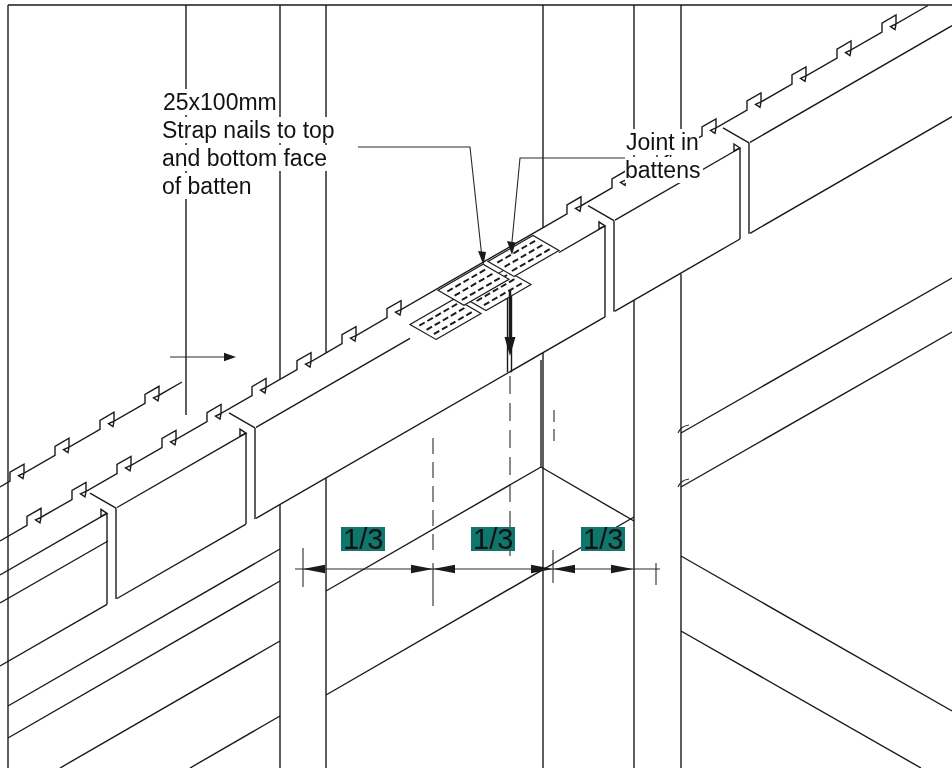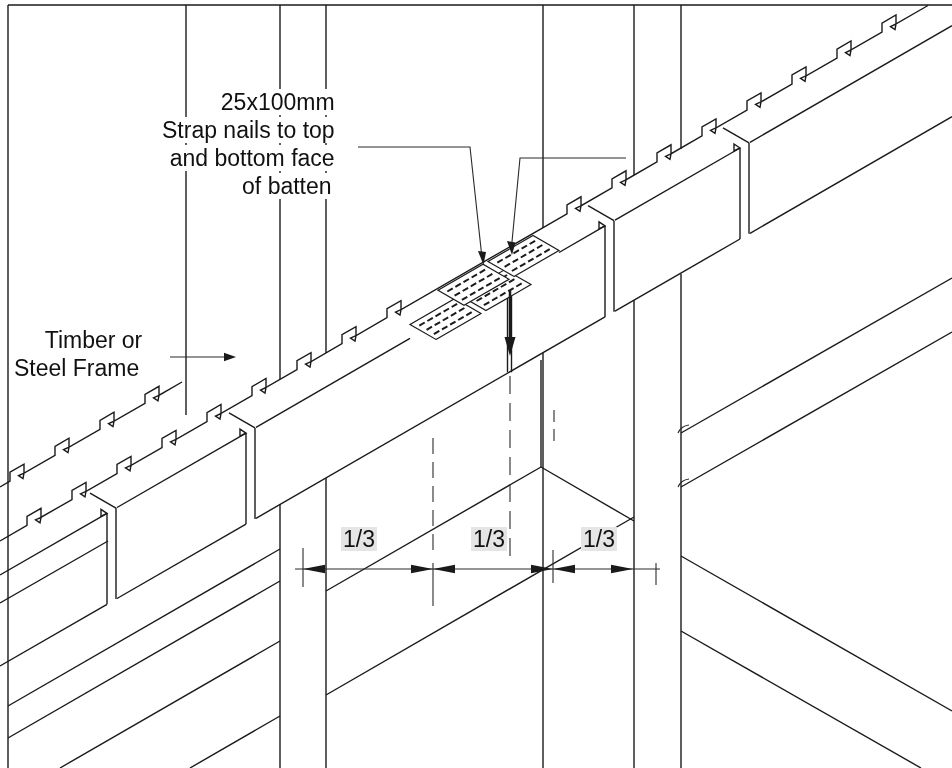--- a/index.html
+++ b/index.html
@@ -1,21 +1,21 @@
 <!DOCTYPE html>
 <html><head>
 <meta charset="utf-8">
 <style>
   html,body{margin:0;padding:0;background:#fff;}
   #stage{position:relative;width:952px;height:768px;background:#fff;overflow:hidden;
-         font-family:"Liberation Sans", sans-serif;text-align:right;}
+         font-family:"Liberation Sans", sans-serif;}
   #cad{position:absolute;left:0;top:0;}
   .note{position:absolute;color:#111;font-size:23px;line-height:28px;z-index:5;}
   .note span{white-space:pre-line;background:#fff;padding:0 3px 0 1px;}
-  .dimlab{position:absolute;color:#111;font-size:23px;line-height:24px;z-index:5;background:#e5e5e5;padding:0 2px;}
+  .dimlab{position:absolute;color:#111;font-size:29px;line-height:24px;z-index:5;background:#0f766e;padding:0 2px;}
 </style>
 </head>
 <body>
 
 <div id="stage">
 
   <svg id="cad" width="952" height="768" viewBox="0 0 952 768">
     <g id="g-main" fill="none" stroke="#1a1a1a" stroke-width="1.4" stroke-linejoin="miter">
         <path d="M8,5 L952,5"></path>
         <path d="M8,5 L8,768"></path>
@@ -169,23 +169,23 @@
       </g>
   </svg>
 
   <div class="note" style="left:162px;top:88px;">
     <span>25x100mm
 Strap nails to top
 and bottom face
 of batten</span>
   </div>
 
+  <div class="note" style="left:625px;top:128px;">
+    <span>Joint in
+battens</span>
+  </div>
 
-  <div class="note" style="left:14px;top:326px;">
-    <span>Timber or
-Steel Frame</span>
-  </div>
 
 
   <div class="dimlab" style="left:341px;top:527px;">1/3</div>
   <div class="dimlab" style="left:471px;top:527px;">1/3</div>
   <div class="dimlab" style="left:581px;top:527px;">1/3</div>
 </div>
 
 </body></html>

